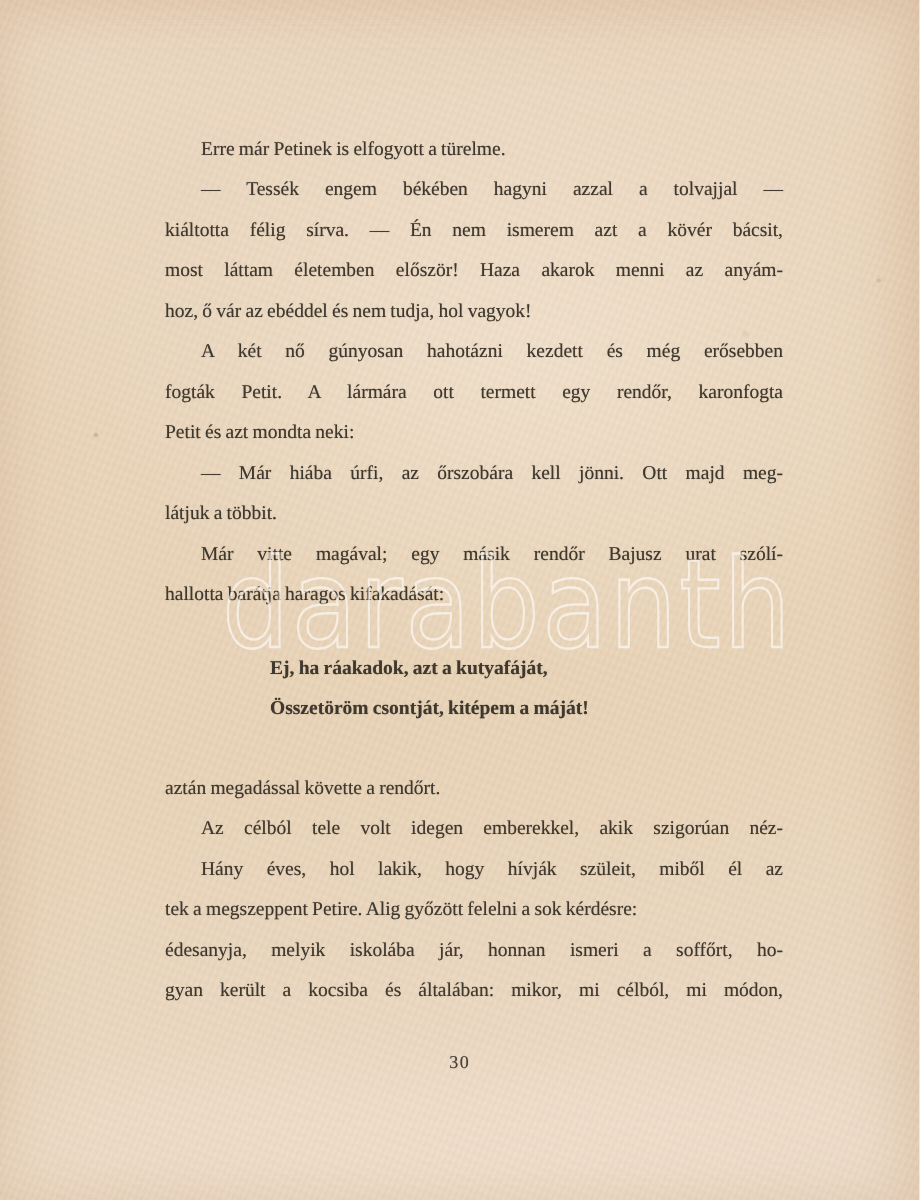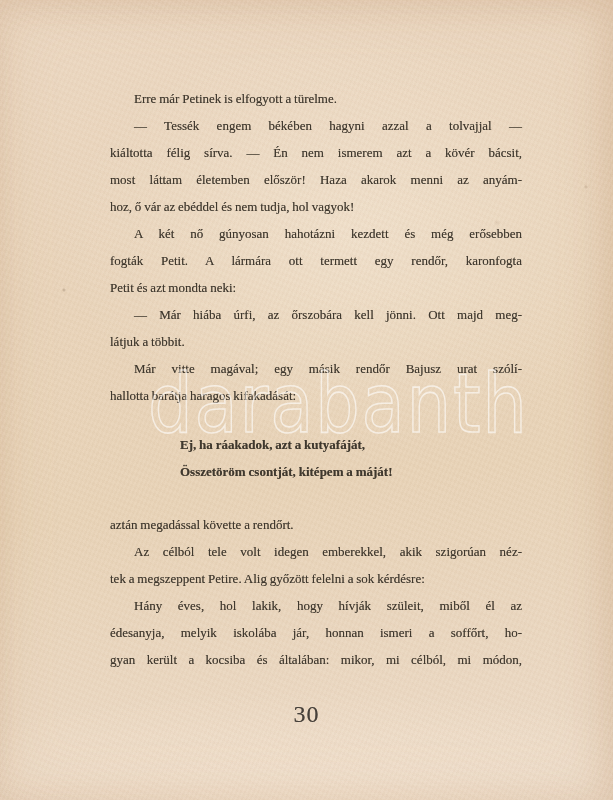--- a/index.html
+++ b/index.html
@@ -88,21 +88,21 @@
     pointer-events: none;
     white-space: nowrap;
   }
   .page-number {
     position: absolute;
     top: 701px;
     left: 0;
     width: 613px;
     text-align: center;
     color: #46403a;
-    font-size: 24px;
+    font-size: 12px;
     letter-spacing: 1px;
     text-shadow: 0 0 0.6px rgba(70,64,58,0.5);
   }
 </style>
 </head>
 <body>
 
 <div class="page">
   <div class="grain"></div>
 
@@ -116,22 +116,22 @@
       <div class="line justify">fogták Petit. A lármára ott termett egy rendőr, karonfogta</div>
       <div class="line">Petit és azt mondta neki:</div>
       <div class="line indent justify">— Már hiába úrfi, az őrszobára kell jönni. Ott majd meg-</div>
       <div class="line">látjuk a többit.</div>
       <div class="line indent justify">Már vitte magával; egy másik rendőr Bajusz urat szólí-</div>
       <div class="line">hallotta barátja haragos kifakadását:</div>
       <div class="line verse gap20">Ej, ha ráakadok, azt a kutyafáját,</div>
       <div class="line verse">Összetöröm csontját, kitépem a máját!</div>
       <div class="line gap26">aztán megadással követte a rendőrt.</div>
       <div class="line indent justify">Az célból tele volt idegen emberekkel, akik szigorúan néz-</div>
+      <div class="line indent justify">Hány éves, hol lakik, hogy hívják szüleit, miből él az</div>
       <div class="line">tek a megszeppent Petire. Alig győzött felelni a sok kérdésre:</div>
-      <div class="line indent justify">Hány éves, hol lakik, hogy hívják szüleit, miből él az</div>
       <div class="line justify">édesanyja, melyik iskolába jár, honnan ismeri a soffőrt, ho-</div>
       <div class="line justify">gyan került a kocsiba és általában: mikor, mi célból, mi módon,</div>
     </div>
 
   <div class="watermark">darabanth</div>
 
   <div class="page-number">30</div>
 </div>
 
 </body></html>

